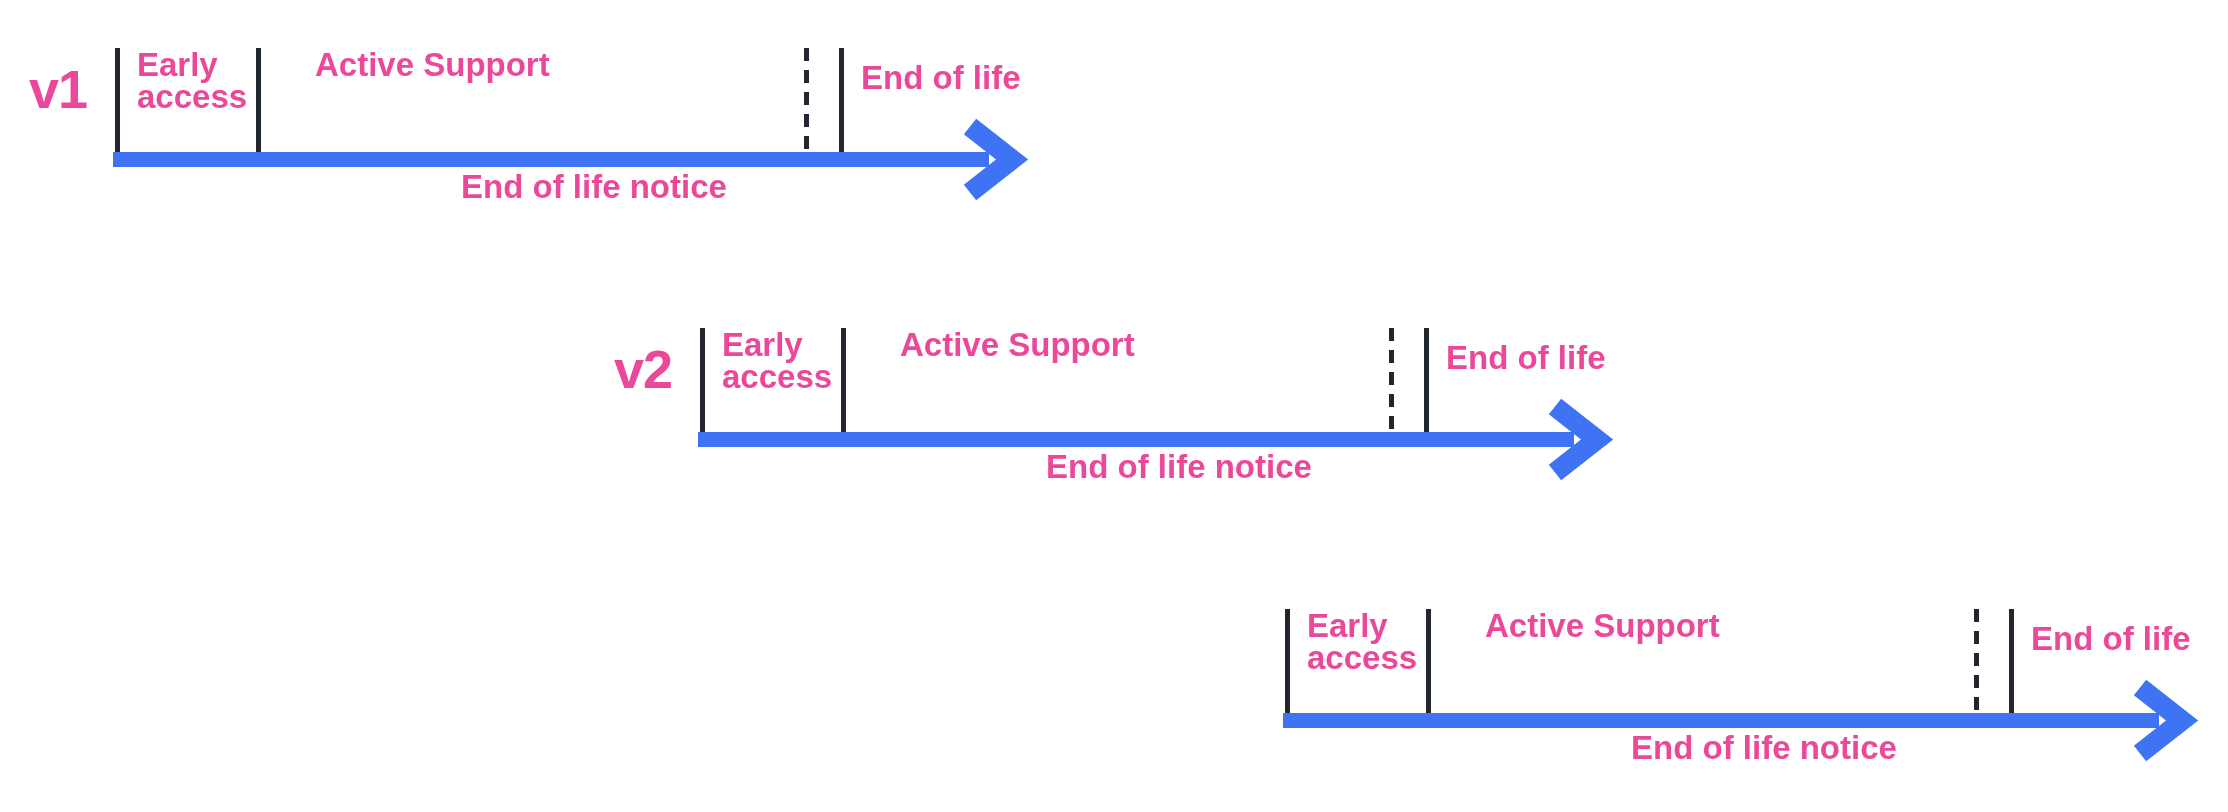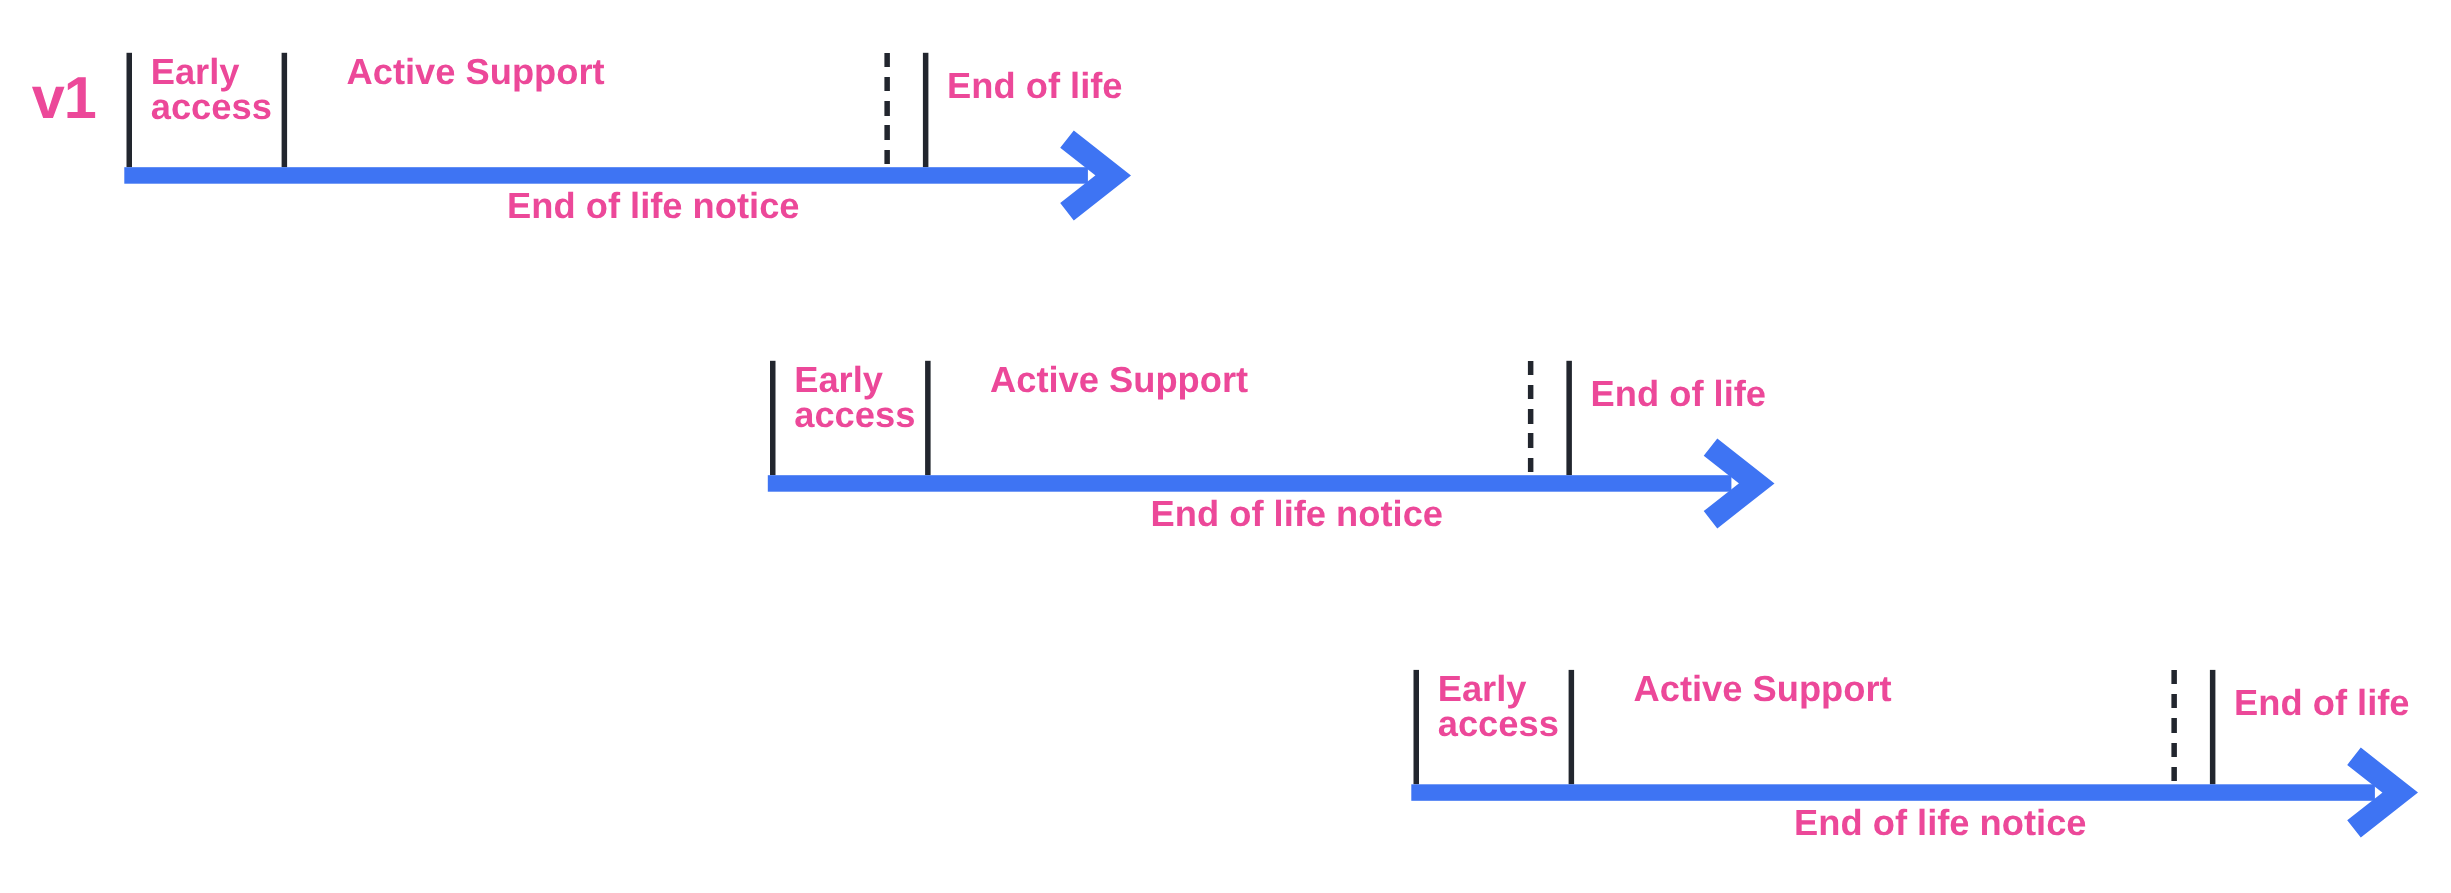--- a/index.html
+++ b/index.html
@@ -99,20 +99,21 @@
     <div class="label label-active">Active Support</div>
     <div class="label label-eol">End of life</div>
     <div class="label label-notice">End of life notice</div>
     <svg class="arrow" width="920" height="96" viewBox="0 0 920 96">
       <rect x="0" y="44" width="876" height="15"></rect>
       <polyline points="857,18.5 899,51.5 857,84.5"></polyline>
     </svg>
   </div>
 
   <div class="timeline pos-v2">
+    <div class="version">v2</div>
     <div class="tick tick-start"></div>
     <div class="tick tick-active"></div>
     <div class="dashed-line"></div>
     <div class="tick tick-eol"></div>
     <div class="label label-early">Early access</div>
     <div class="label label-active">Active Support</div>
     <div class="label label-eol">End of life</div>
     <div class="label label-notice">End of life notice</div>
     <svg class="arrow" width="920" height="96" viewBox="0 0 920 96">
       <rect x="0" y="44" width="876" height="15"></rect>

